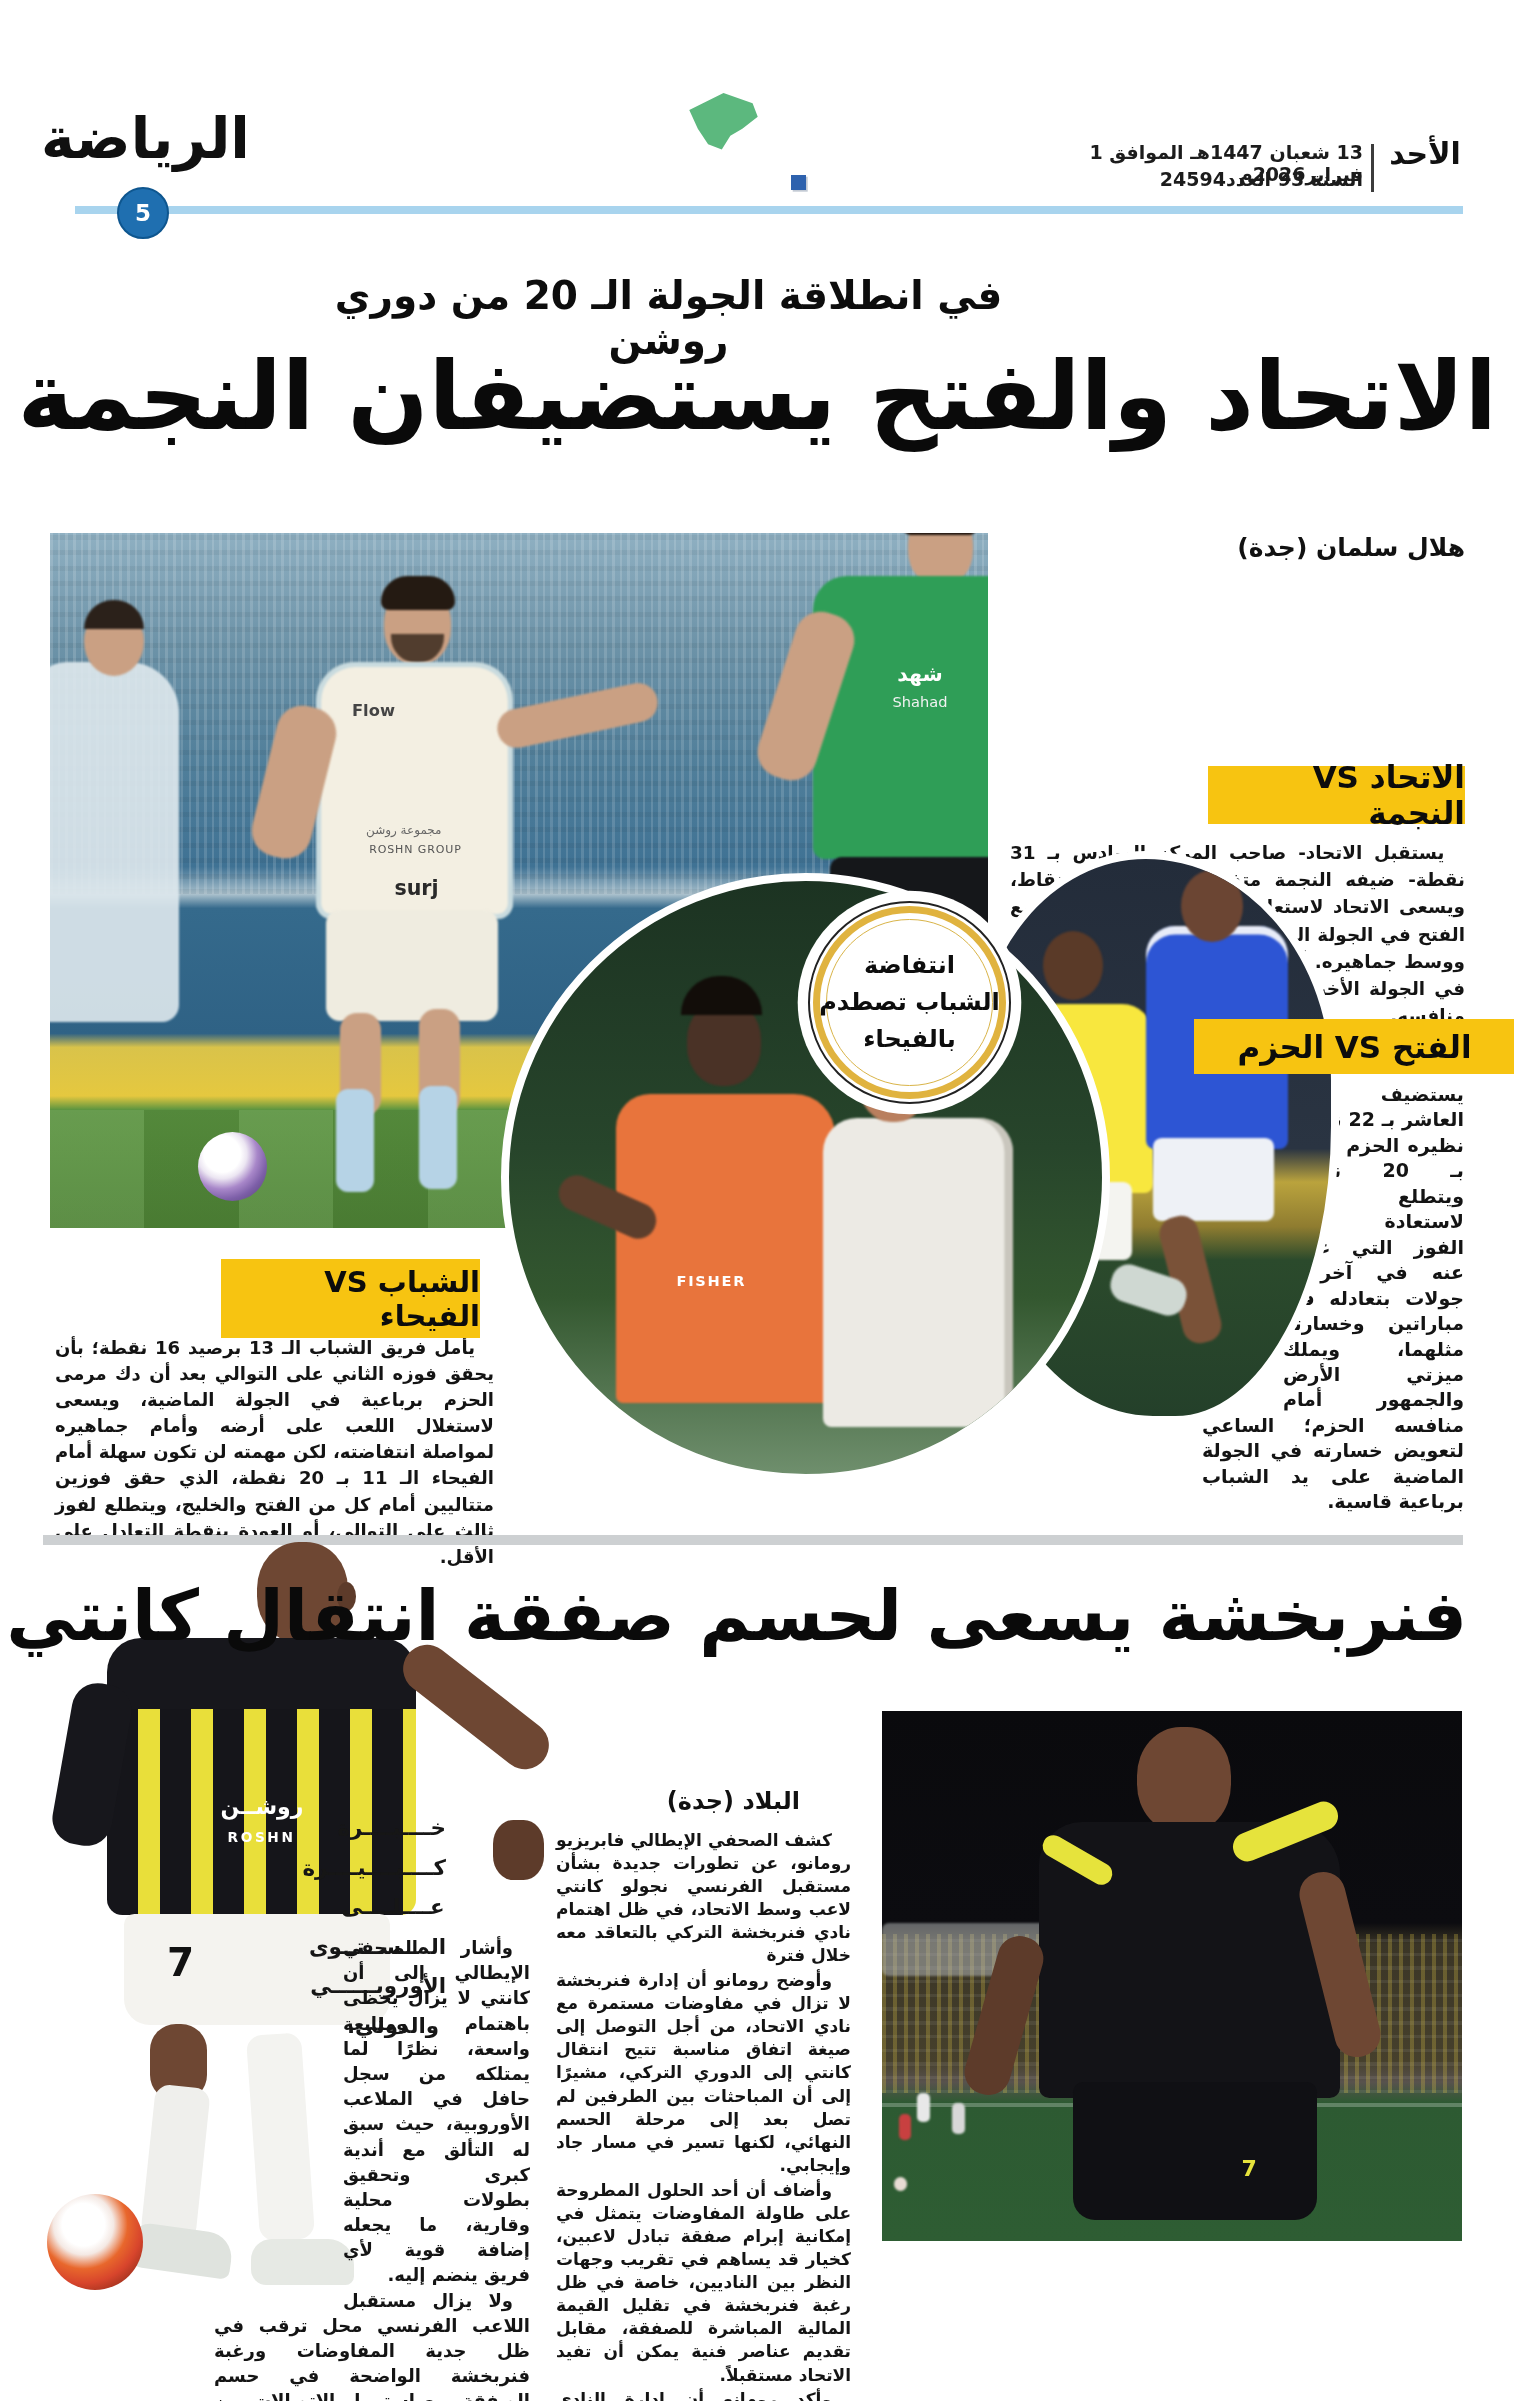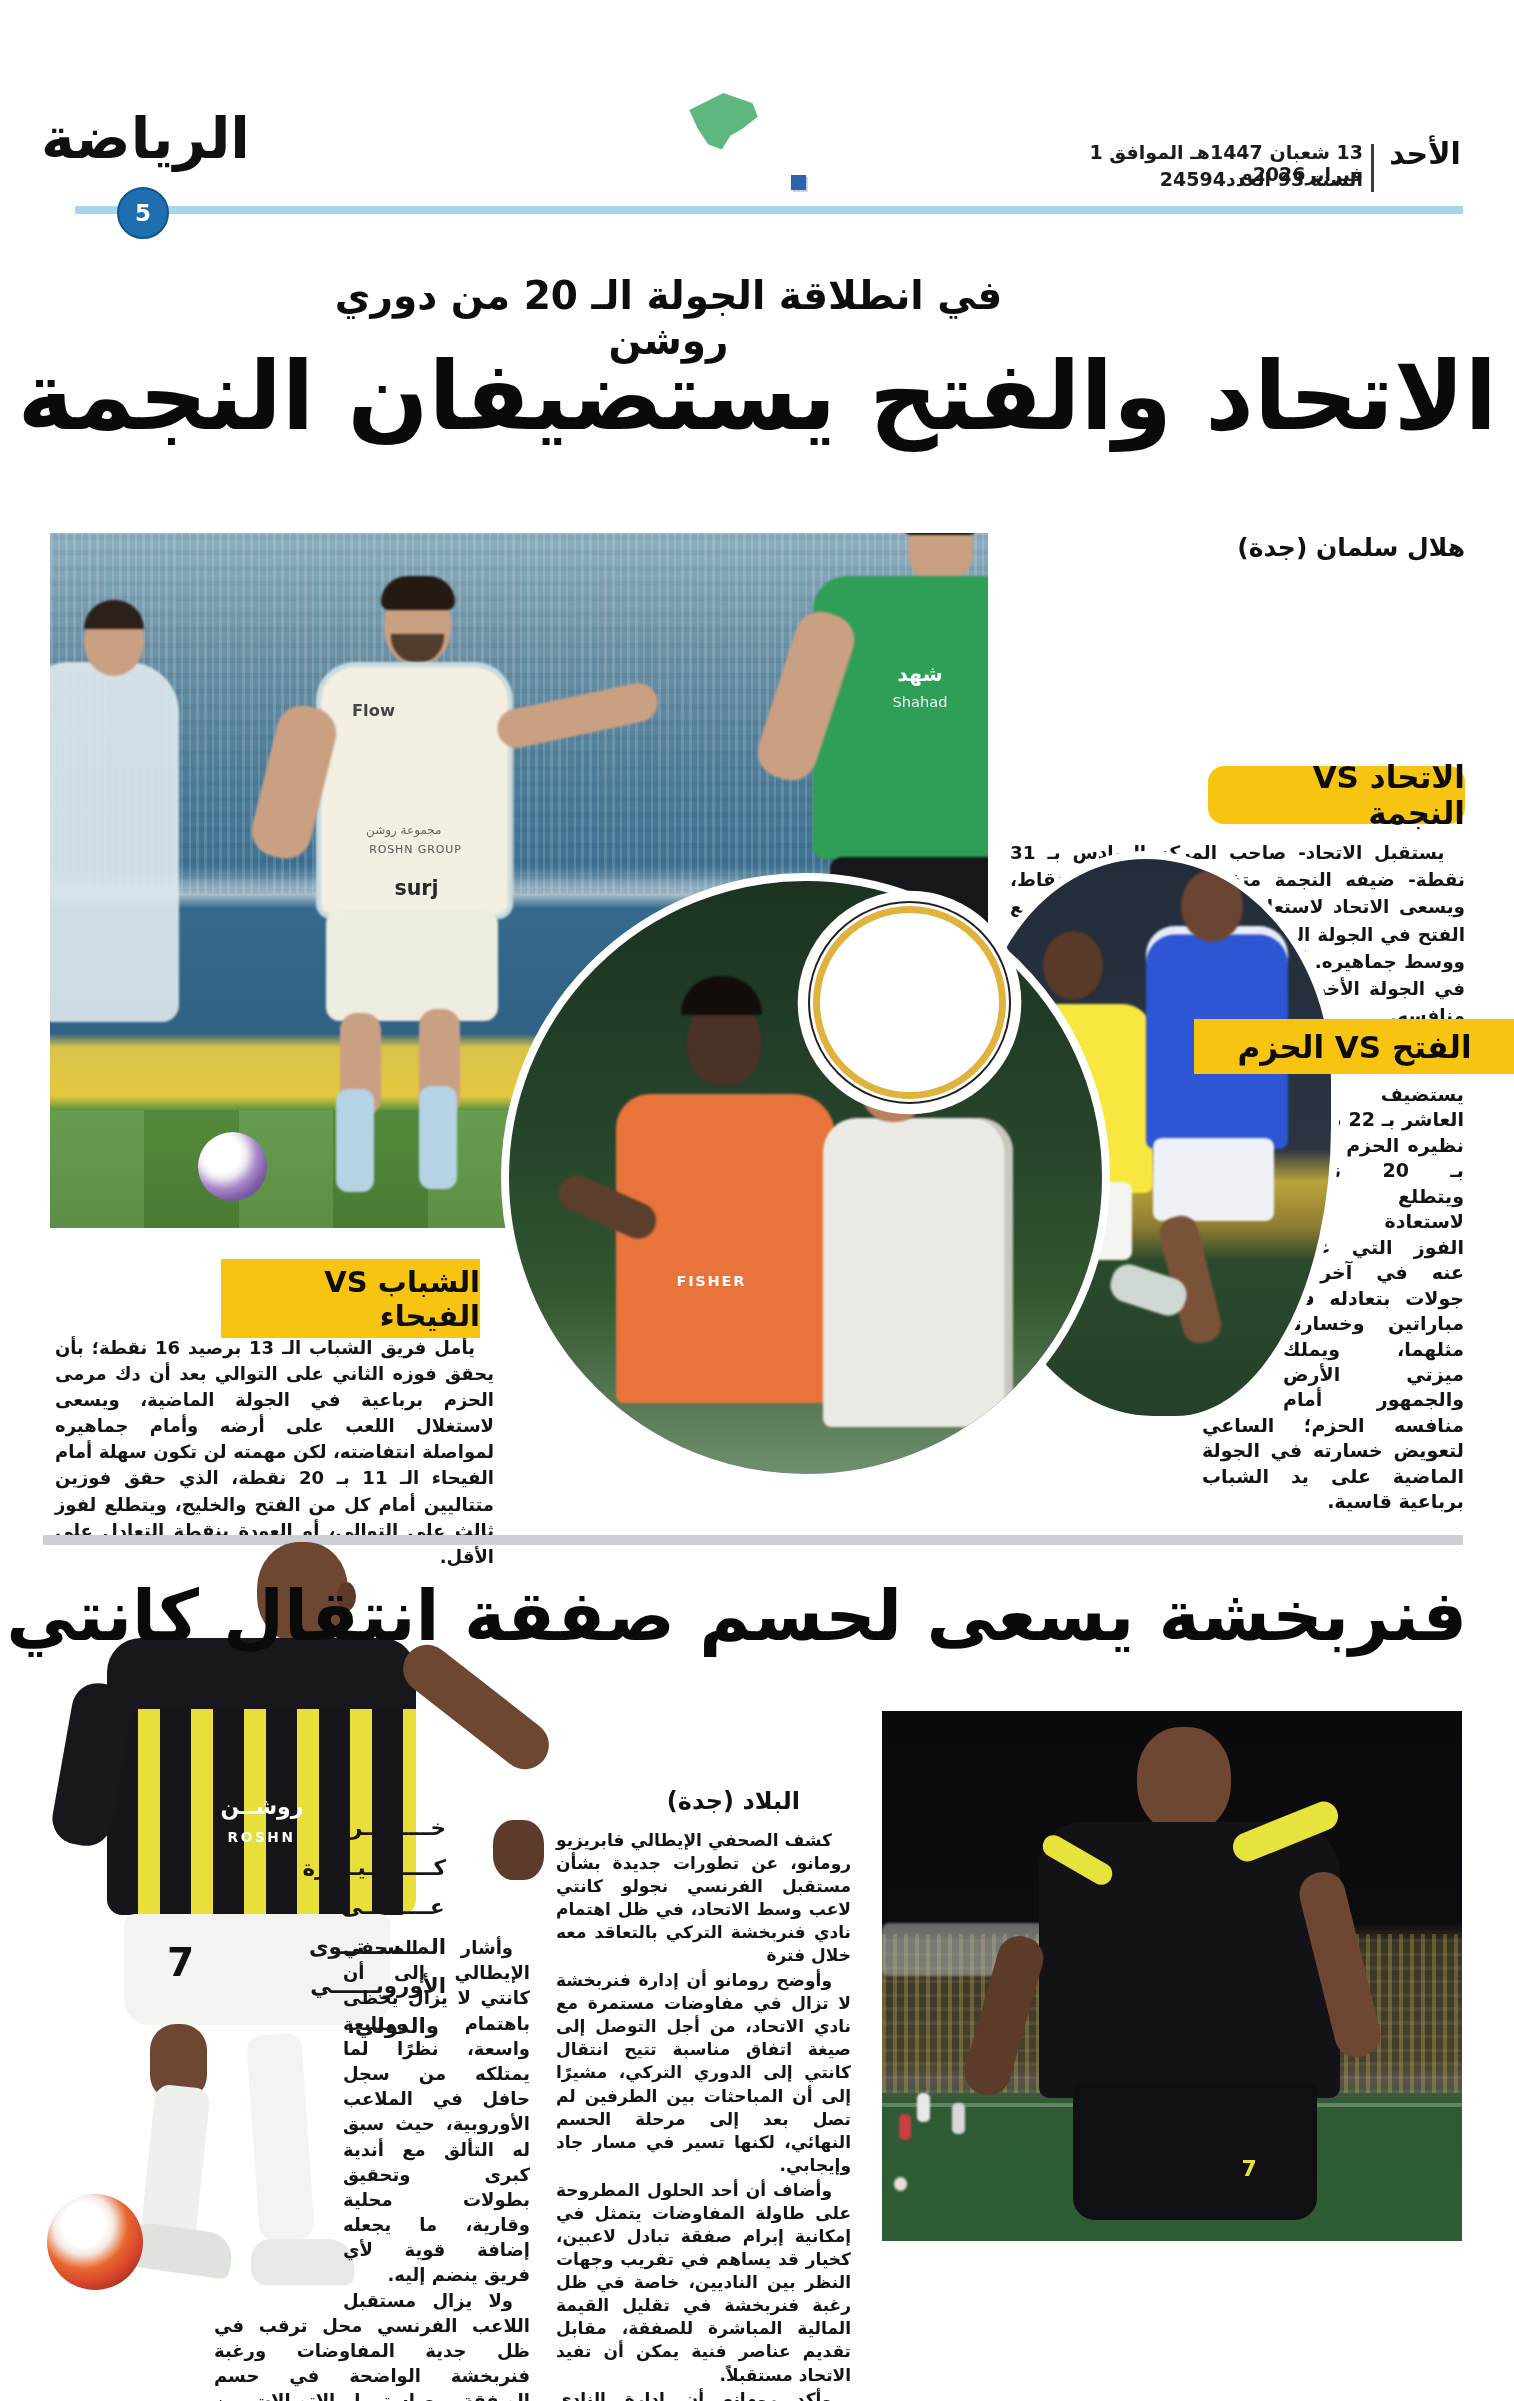--- a/index.html
+++ b/index.html
@@ -25,21 +25,21 @@
              white-space:nowrap;}
   .byline1{left:1010px;top:533px;width:455px;text-align:right;font-size:25px;font-weight:800;color:#111;}
   .para{direction:rtl;text-align:justify;color:#141414;font-weight:700;}
   .para1{left:1010px;top:573px;width:455px;font-size:22px;line-height:1.5;text-indent:22px;}
   .para2{left:1010px;top:839px;width:455px;font-size:18.4px;line-height:1.48;text-indent:20.6px;}
   .para3{left:1202px;top:1082px;width:262px;font-size:19px;line-height:1.34;}
   .para3 .wrapsp{float:left;width:81px;height:309px;}
   .para4{left:55px;top:1335px;width:439px;font-size:18px;line-height:1.45;text-indent:19px;}
   .ybox{background:#f7c411;display:flex;align-items:center;justify-content:center;color:#0c0c0c;
         font-weight:800;z-index:6;}
-  .ybox1{left:1208px;top:766px;width:257px;height:58px;font-size:31px;border-radius:16px;}
+  .ybox1{left:1208px;top:766px;width:257px;height:58px;font-size:31px;}
   .ybox2{left:1194px;top:1019px;width:321px;height:55px;font-size:31px;}
   .ybox3{left:221px;top:1259px;width:259px;height:79px;font-size:29px;}
   
   .photo-main{left:50px;top:533px;width:938px;height:695px;overflow:hidden;z-index:1;
      background:linear-gradient(180deg,#8fb0c2 0%,#6d93a8 16%,#52809b 32%,#3f7294 48%,#a9c0cc 52%,
        #356a8c 54%,#2f6285 72%,#d9c34a 74%,#e5c83f 81%,#5b9440 83%,#4f8536 100%);}
   .speckle{left:0;top:0;width:100%;height:52%;
      background:repeating-linear-gradient(90deg,rgba(255,255,255,.14) 0 2.6px,transparent 2.6px 7.7px),
                 repeating-linear-gradient(0deg,rgba(0,0,0,.05) 0 5.1px,transparent 5.1px 15.4px);}
   .grass-stripes{left:0;top:83%;width:100%;height:17%;
@@ -176,20 +176,25 @@
     <div class="abs mini-label" style="left:24%;top:66%;width:120px;font-size:14.6px;letter-spacing:1.7px;direction:ltr;">FISHER</div>
     <div class="abs blurart" style="left:53%;top:40%;width:32%;height:52%;background:#eceae4;border-radius:34px 34px 8.6px 8.6px;box-shadow:inset -8.6px 0 0 #c9c6bd;"></div>
     <div class="abs blurart" style="left:59%;top:27%;width:69px;height:81px;background:#b97f5e;border-radius:46%;"></div>
     <div class="abs blurart" style="left:58%;top:23%;width:75px;height:36px;background:#1c130c;border-radius:34px 34px 0 0;"></div>
     <div class="abs" style="left:55%;top:9%;width:77px;height:77px;border-radius:50%;
          background:radial-gradient(circle at 38% 35%,#ffffff 0 30%,#f0e6f2 44%,#c87fb8 60%,#8e5f9e 78%,#5f4470 100%);"></div>
   </div>
 
   <div class="abs badge">
     <div class="badge-gold"></div>
+    <div class="badge-inner">
+      <div class="badge-line">انتفاضة</div>
+      <div class="badge-line">الشباب تصطدم</div>
+      <div class="badge-line">بالفيحاء</div>
+    </div>
   </div>
 
   <div class="abs divider"></div>
 
   <div class="abs headline2">فنربخشة يسعى لحسم صفقة انتقال كانتي من الاتحاد</div>
 
   <div class="abs cutout">
     <div class="abs" style="left:210px;top:5.1px;width:91px;height:101px;background:#6e4733;border-radius:46%;"></div>
     <div class="abs" style="left:290px;top:45px;width:19px;height:29px;background:#5d3b2a;border-radius:50%;"></div>
     <div class="abs" style="left:60px;top:101px;width:309px;height:77px;background:#17171c;border-radius:34px 34px 0 0;"></div>

